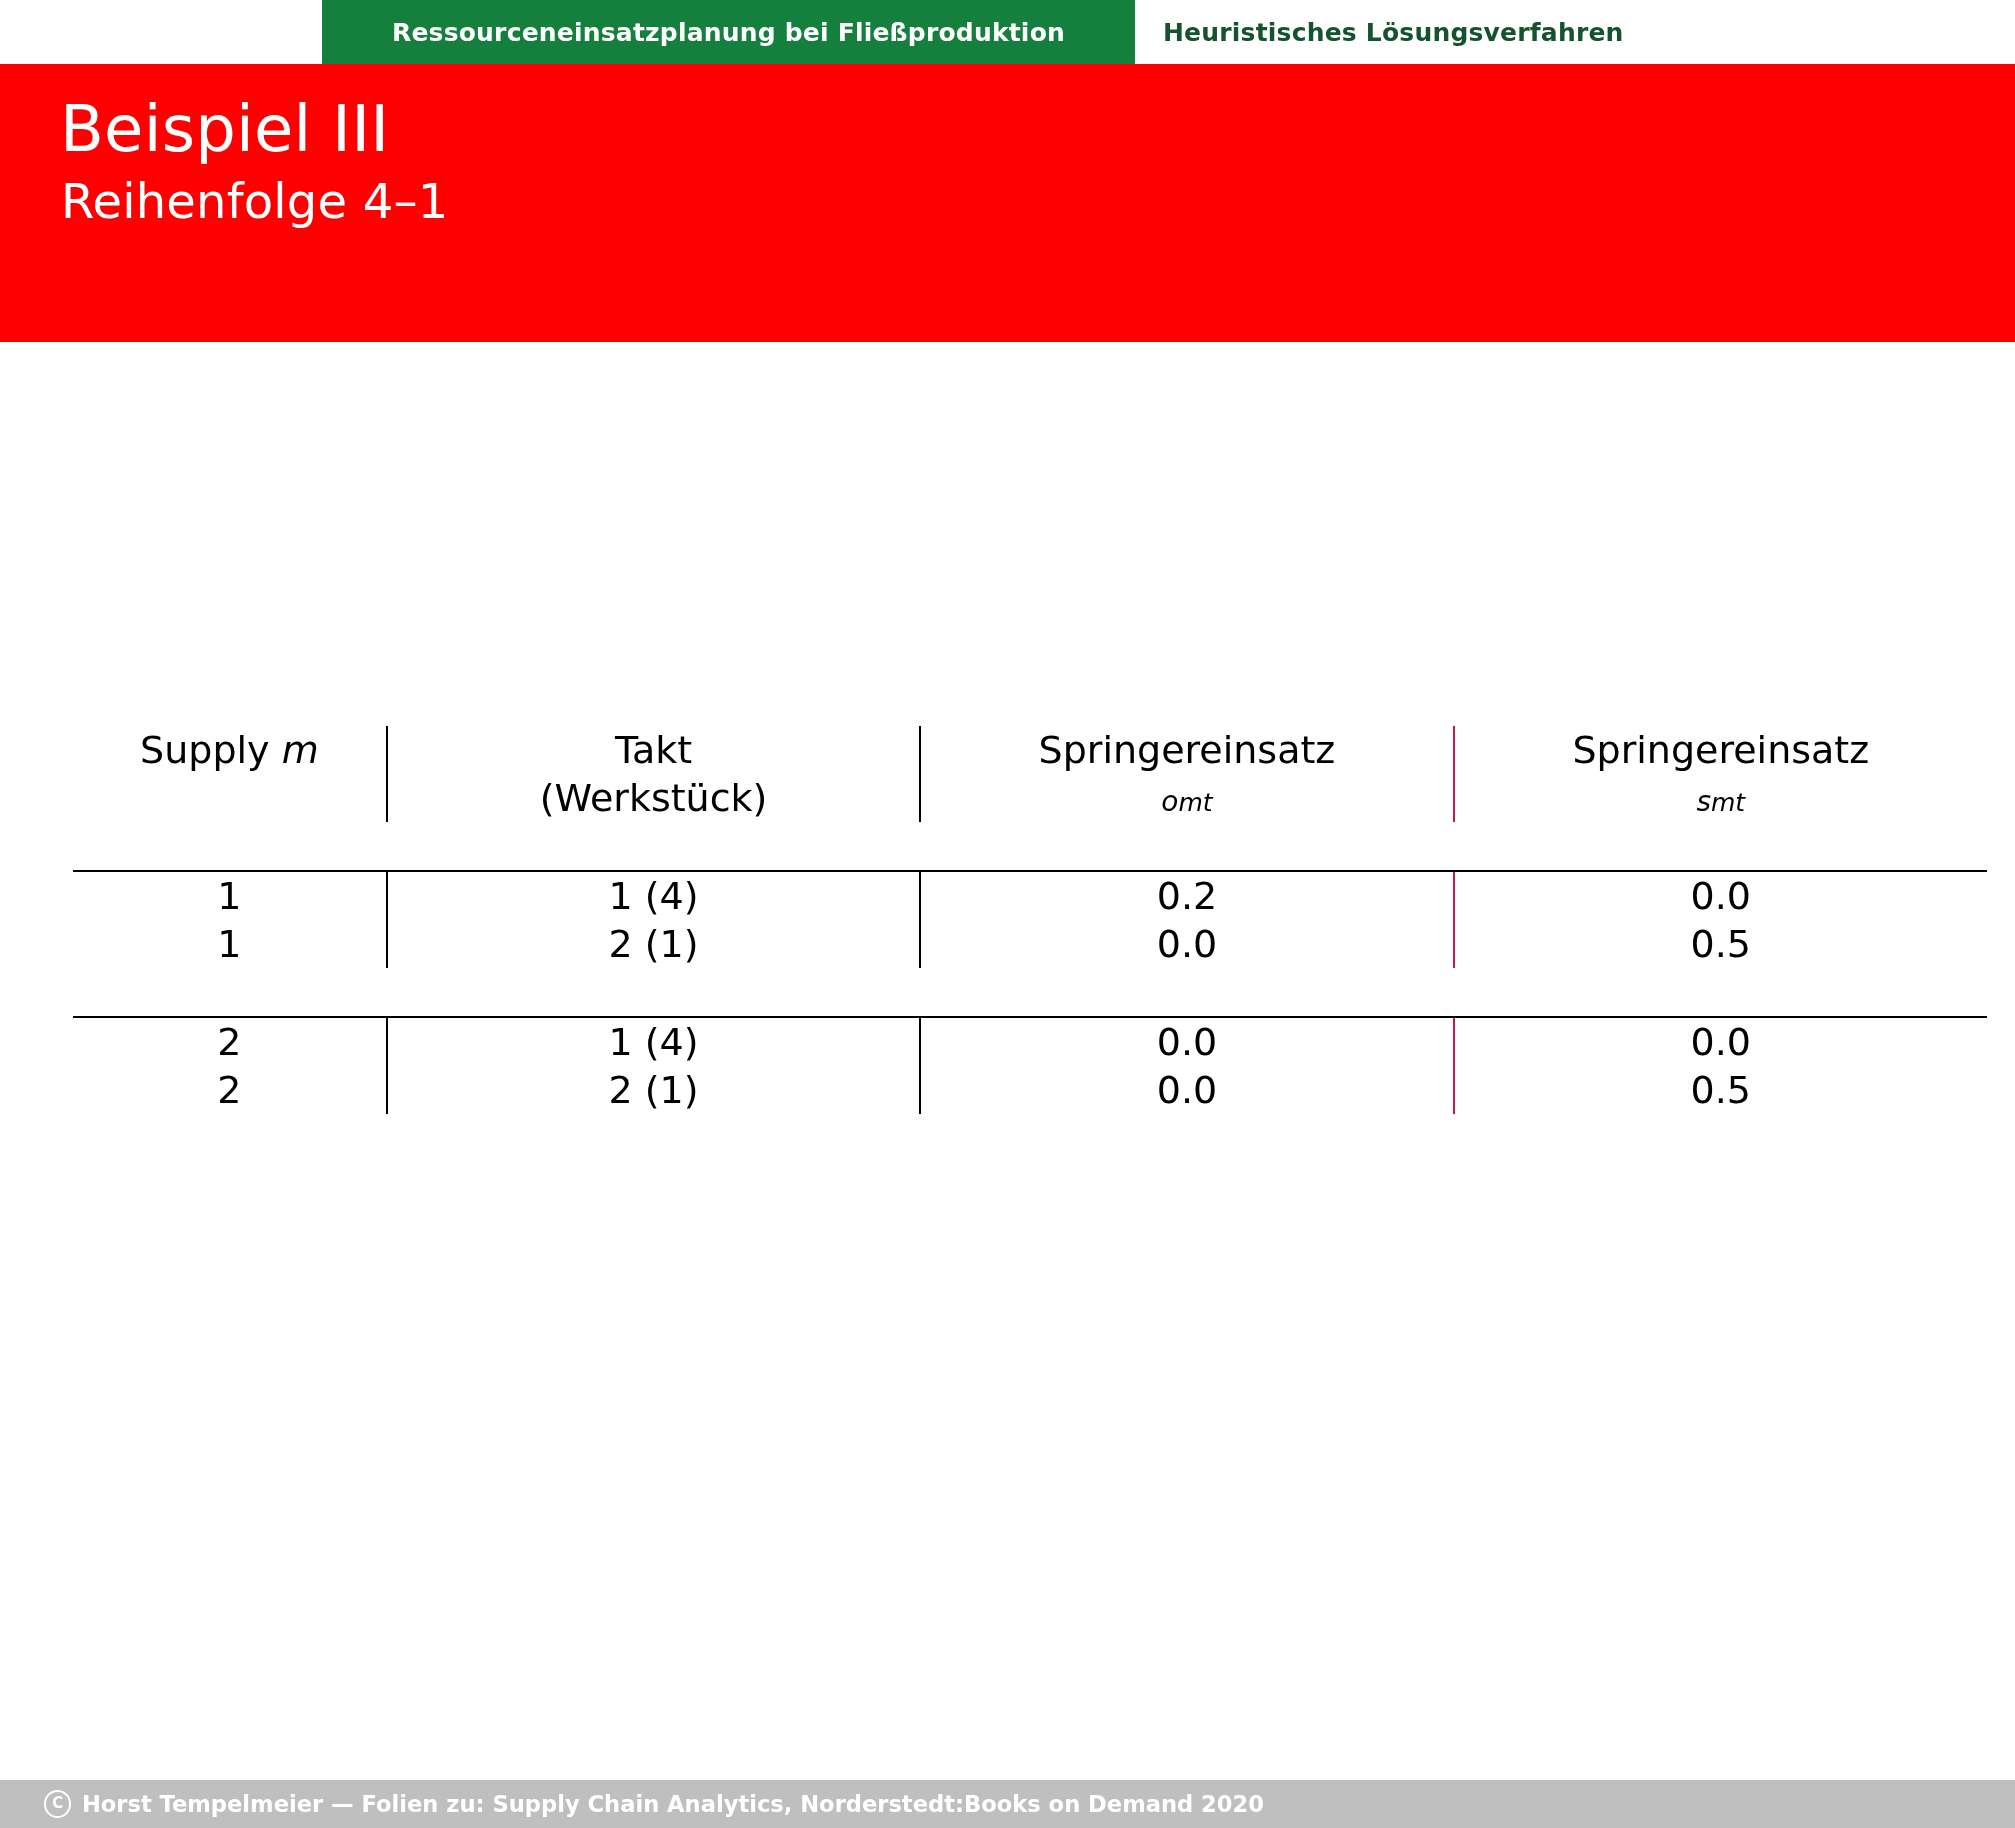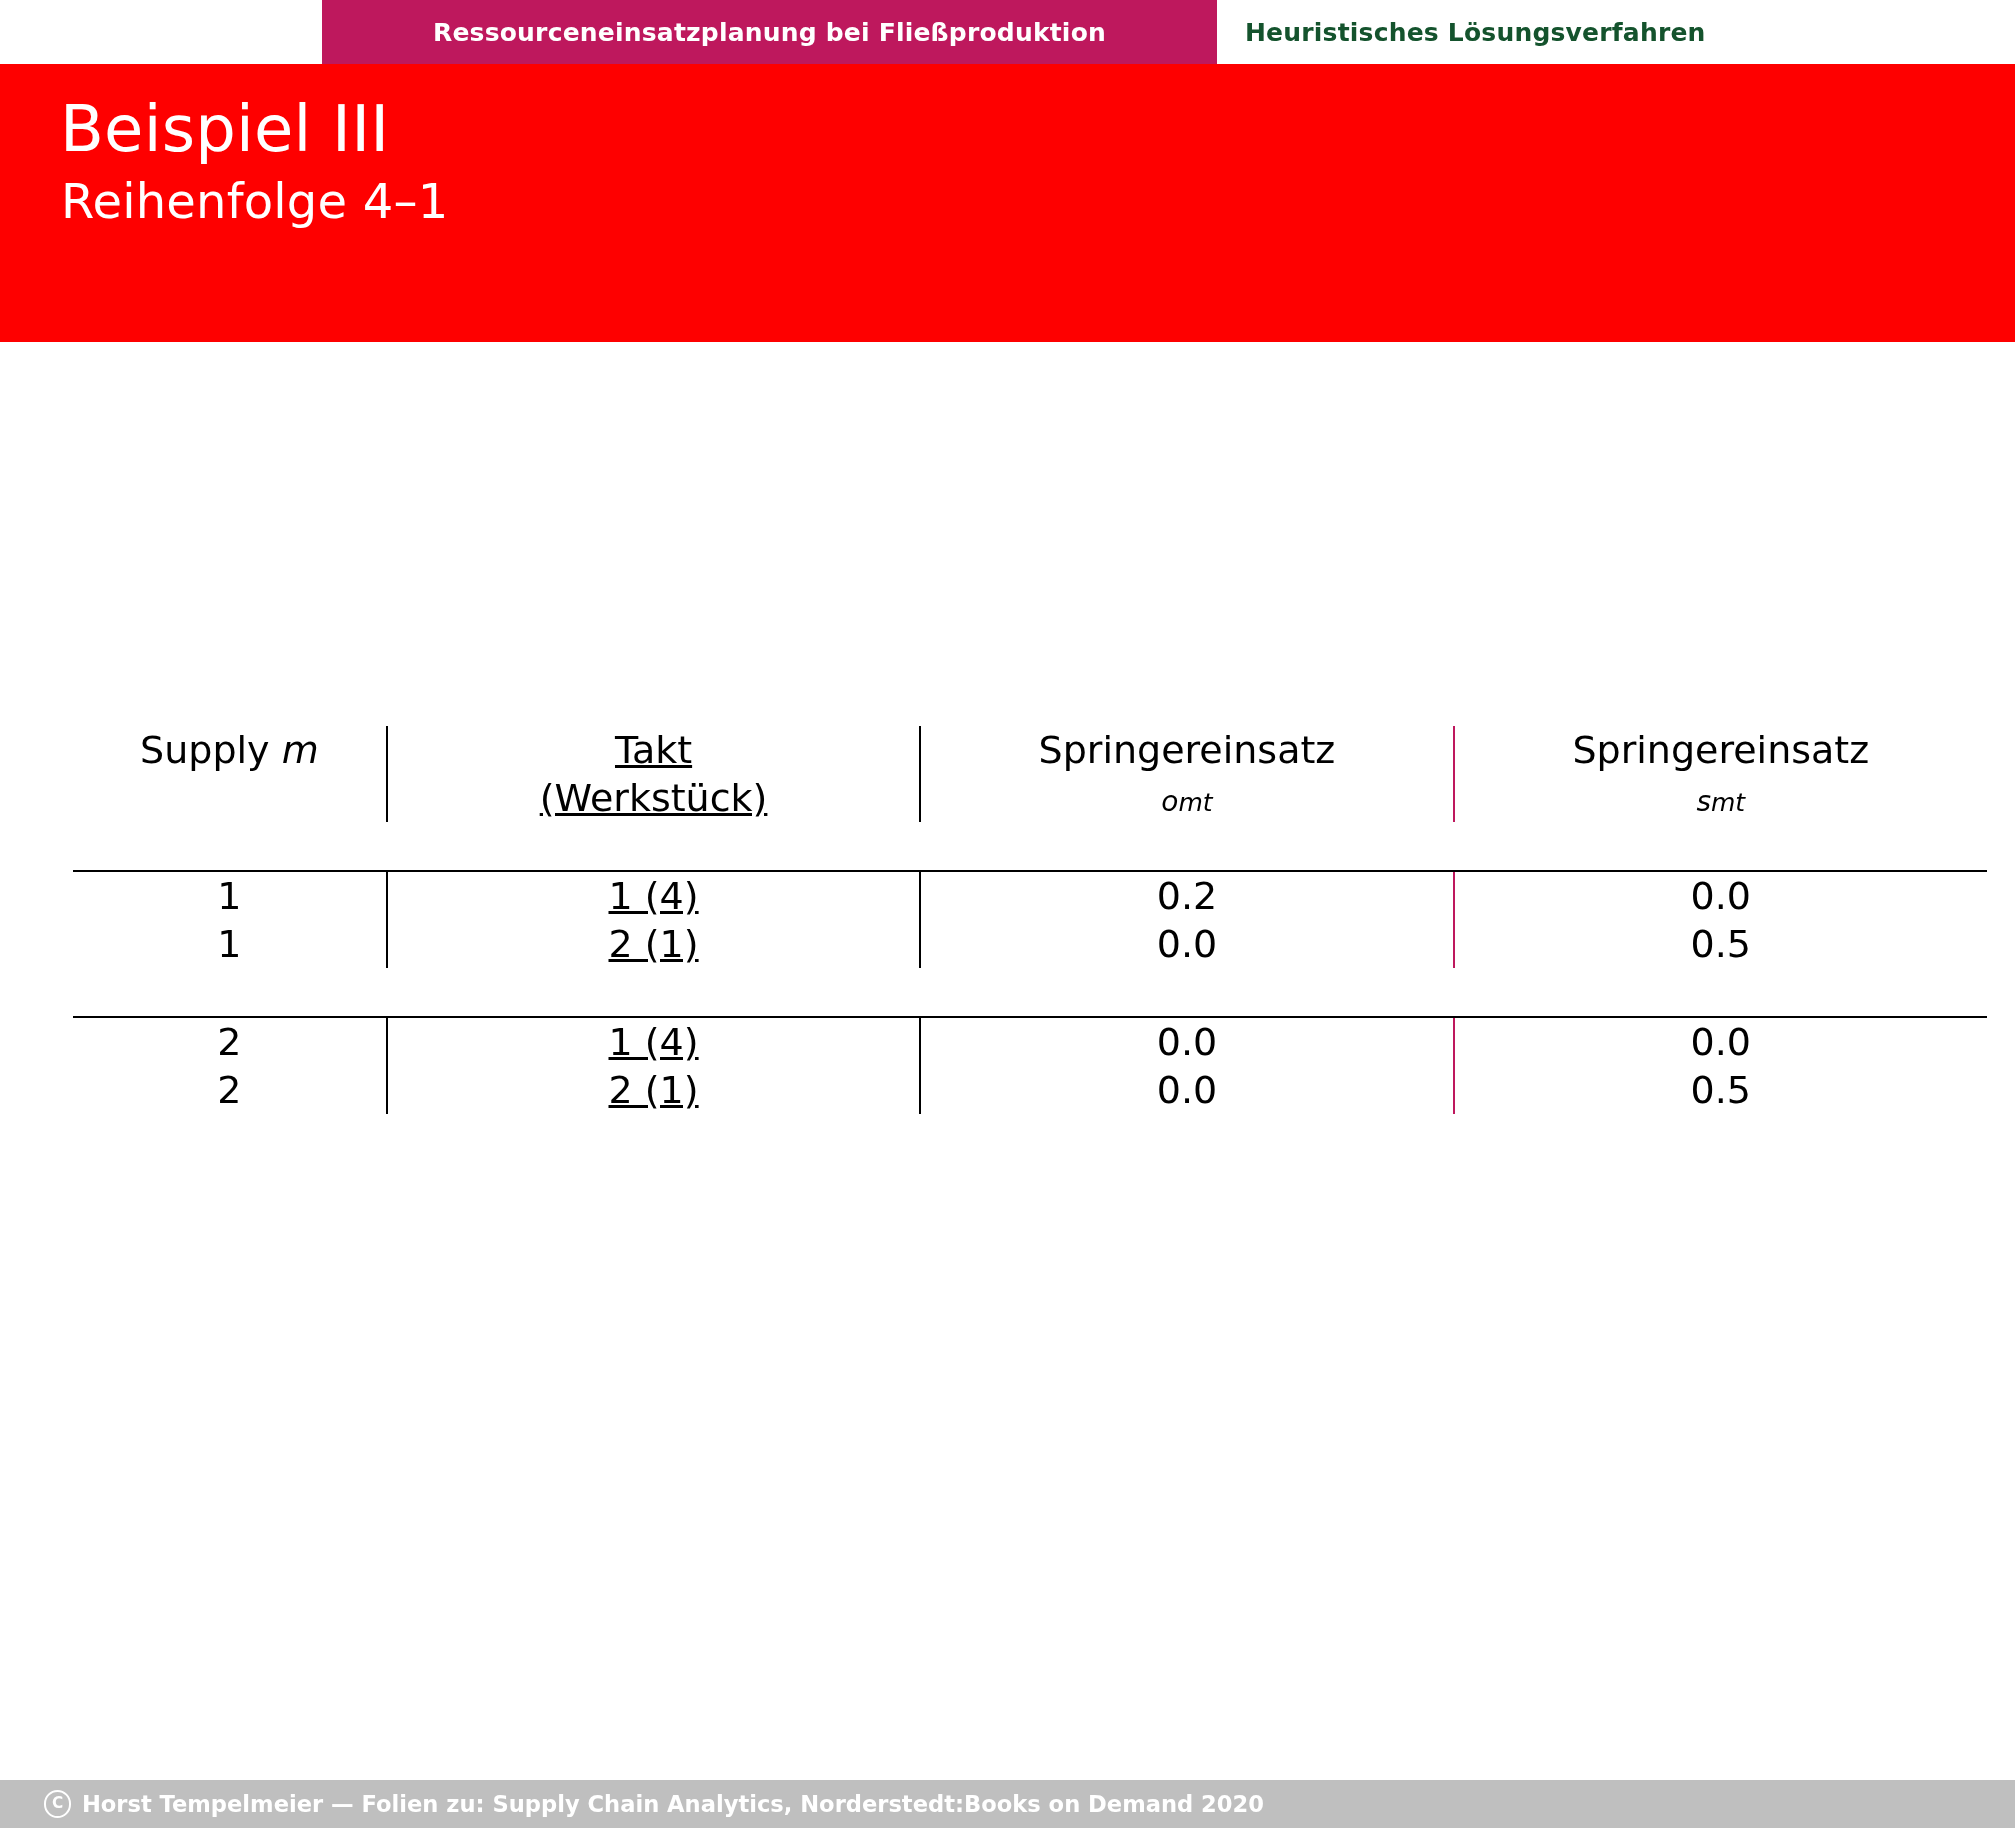--- a/index.html
+++ b/index.html
@@ -33,22 +33,22 @@
   .nav-item {
     display: flex;
     align-items: center;
     justify-content: center;
     color: #ffffff;
     font-weight: bold;
     font-size: 25px;
     letter-spacing: 0.2px;
   }
   .nav-green {
-    background: #be185d;
-    width: 895px;
+    background: #15803d;
+    width: 813px;
   }
   .nav-white {
     background: #ffffff;
     color: #14532d;
     padding-left: 28px;
     padding-right: 28px;
     justify-content: flex-start;
   }
   .nav-spacer-right {
     flex: 1;
@@ -113,21 +113,21 @@
     vertical-align: middle;
     height: 48px;
   }
   .col-station { width: 306px; }
   .col-takt    { width: 520px; }
   .col-spring  { width: 520px; }
   .col-start   { width: 520px; }
 
   
   .vline-1 { border-right: 2px solid #000000; }
-  .vline-2 { border-right: 2px solid #000000; text-decoration: underline; }
+  .vline-2 { border-right: 2px solid #000000; }
   .vline-3 { border-right: 2px solid #be185d; }
 
   .hdr-row1 td { padding-bottom: 2.4px; }
   .hdr-row2 td { padding-bottom: 5.6px; }
   .rule-under-header td { border-bottom: 2px solid #000000; height: 0; padding: 0;}
   .rule-mid td { border-bottom: 2px solid #000000; height: 0; padding: 0;}
 
   .sub { font-size: 25px; font-style: italic; }
   .ital { font-style: italic; }
   .small-var { font-size: 28px; font-style: italic; }

